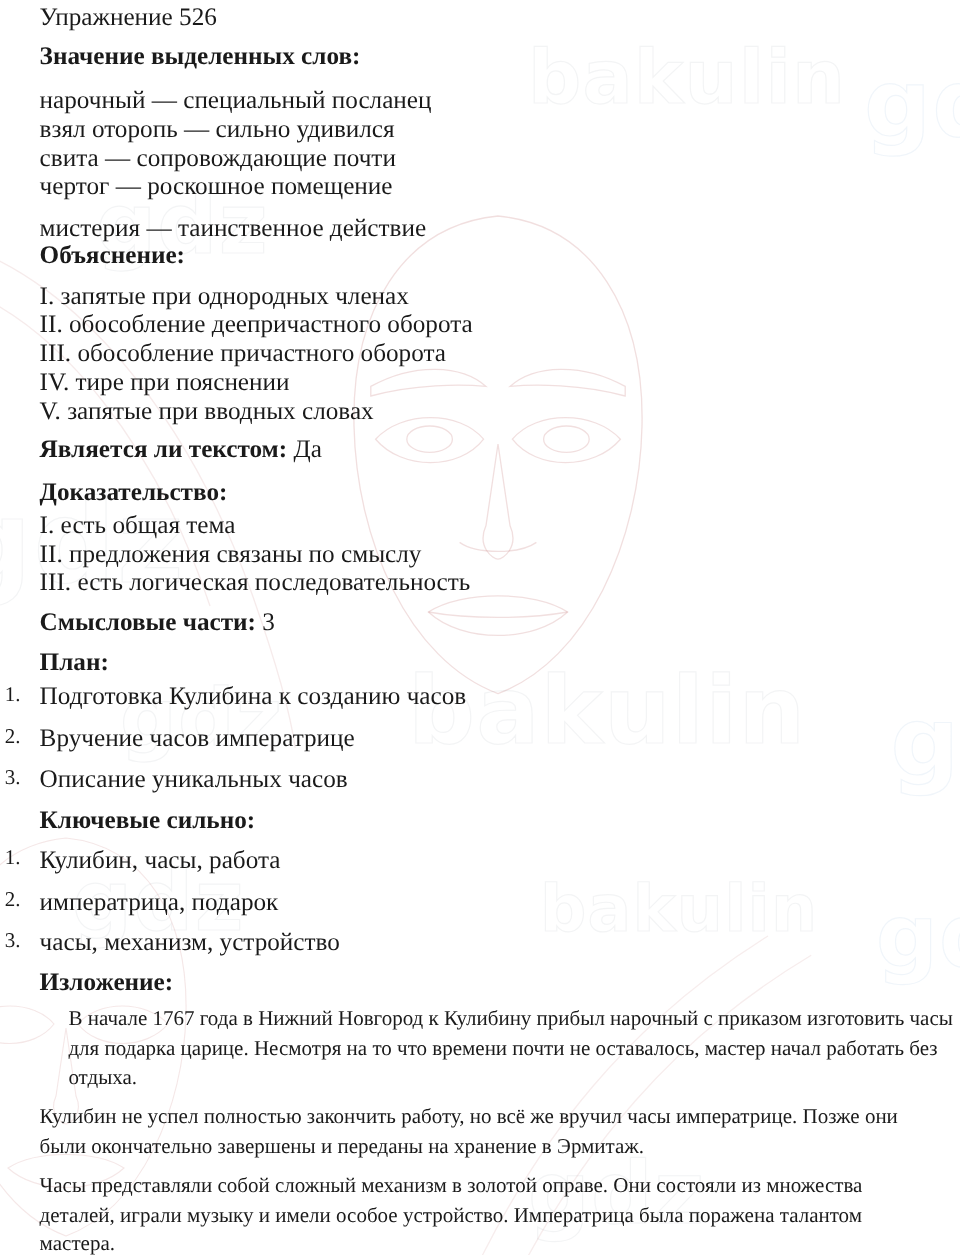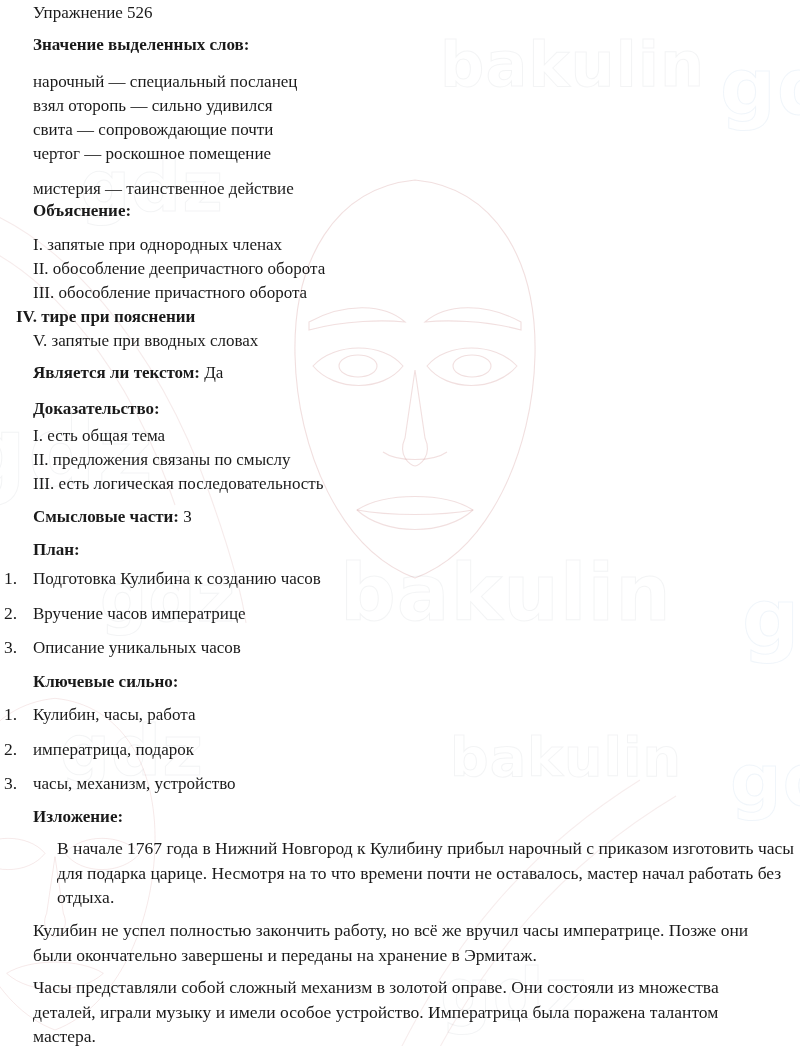--- a/index.html
+++ b/index.html
@@ -45,21 +45,21 @@
 
   
   #page {
     position: relative;
     z-index: 2;
     padding: 0;
   }
   .line {
     position: absolute;
     white-space: nowrap;
-    font-size: 17px;
+    font-size: 21px;
     line-height: 1;
   }
   .b { font-weight: bold; }
   .num {
     position: absolute;
     font-size: 17.5px;
     line-height: 1;
     white-space: nowrap;
   }
   .para {
@@ -133,21 +133,21 @@
   <div class="line" style="left:33px; top:73px;">нарочный — специальный посланец</div>
   <div class="line" style="left:33px; top:97px;">взял оторопь — сильно удивился</div>
   <div class="line" style="left:33px; top:121px;">свита — сопровождающие почти</div>
   <div class="line" style="left:33px; top:145px;">чертог — роскошное помещение</div>
   <div class="line" style="left:33px; top:169px;margin-top:11px;">мистерия — таинственное действие</div>
 
   <div class="line b" style="left:33px; top:202px;">Объяснение:</div>
   <div class="line" style="left:33px; top:236px;">I. запятые при однородных членах</div>
   <div class="line" style="left:33px; top:260px;">II. обособление деепричастного оборота</div>
   <div class="line" style="left:33px; top:284px;">III. обособление причастного оборота</div>
-  <div class="line" style="left:16px; top:308px;font-weight:bold;">IV. тире при пояснении</div>
+  <div class="line" style="left:33px; top:308px;">IV. тире при пояснении</div>
   <div class="line" style="left:33px; top:332px;">V. запятые при вводных словах</div>
 
   <div class="line" style="left:33px; top:364px;">
     <span class="b">Является ли текстом:</span><span>&nbsp;</span><span>Да</span>
   </div>
 
   <div class="line b" style="left:33px; top:400px;">Доказательство:</div>
   <div class="line" style="left:33px; top:427px;">I. есть общая тема</div>
   <div class="line" style="left:33px; top:451px;">II. предложения связаны по смыслу</div>
   <div class="line" style="left:33px; top:475px;">III. есть логическая последовательность</div>

